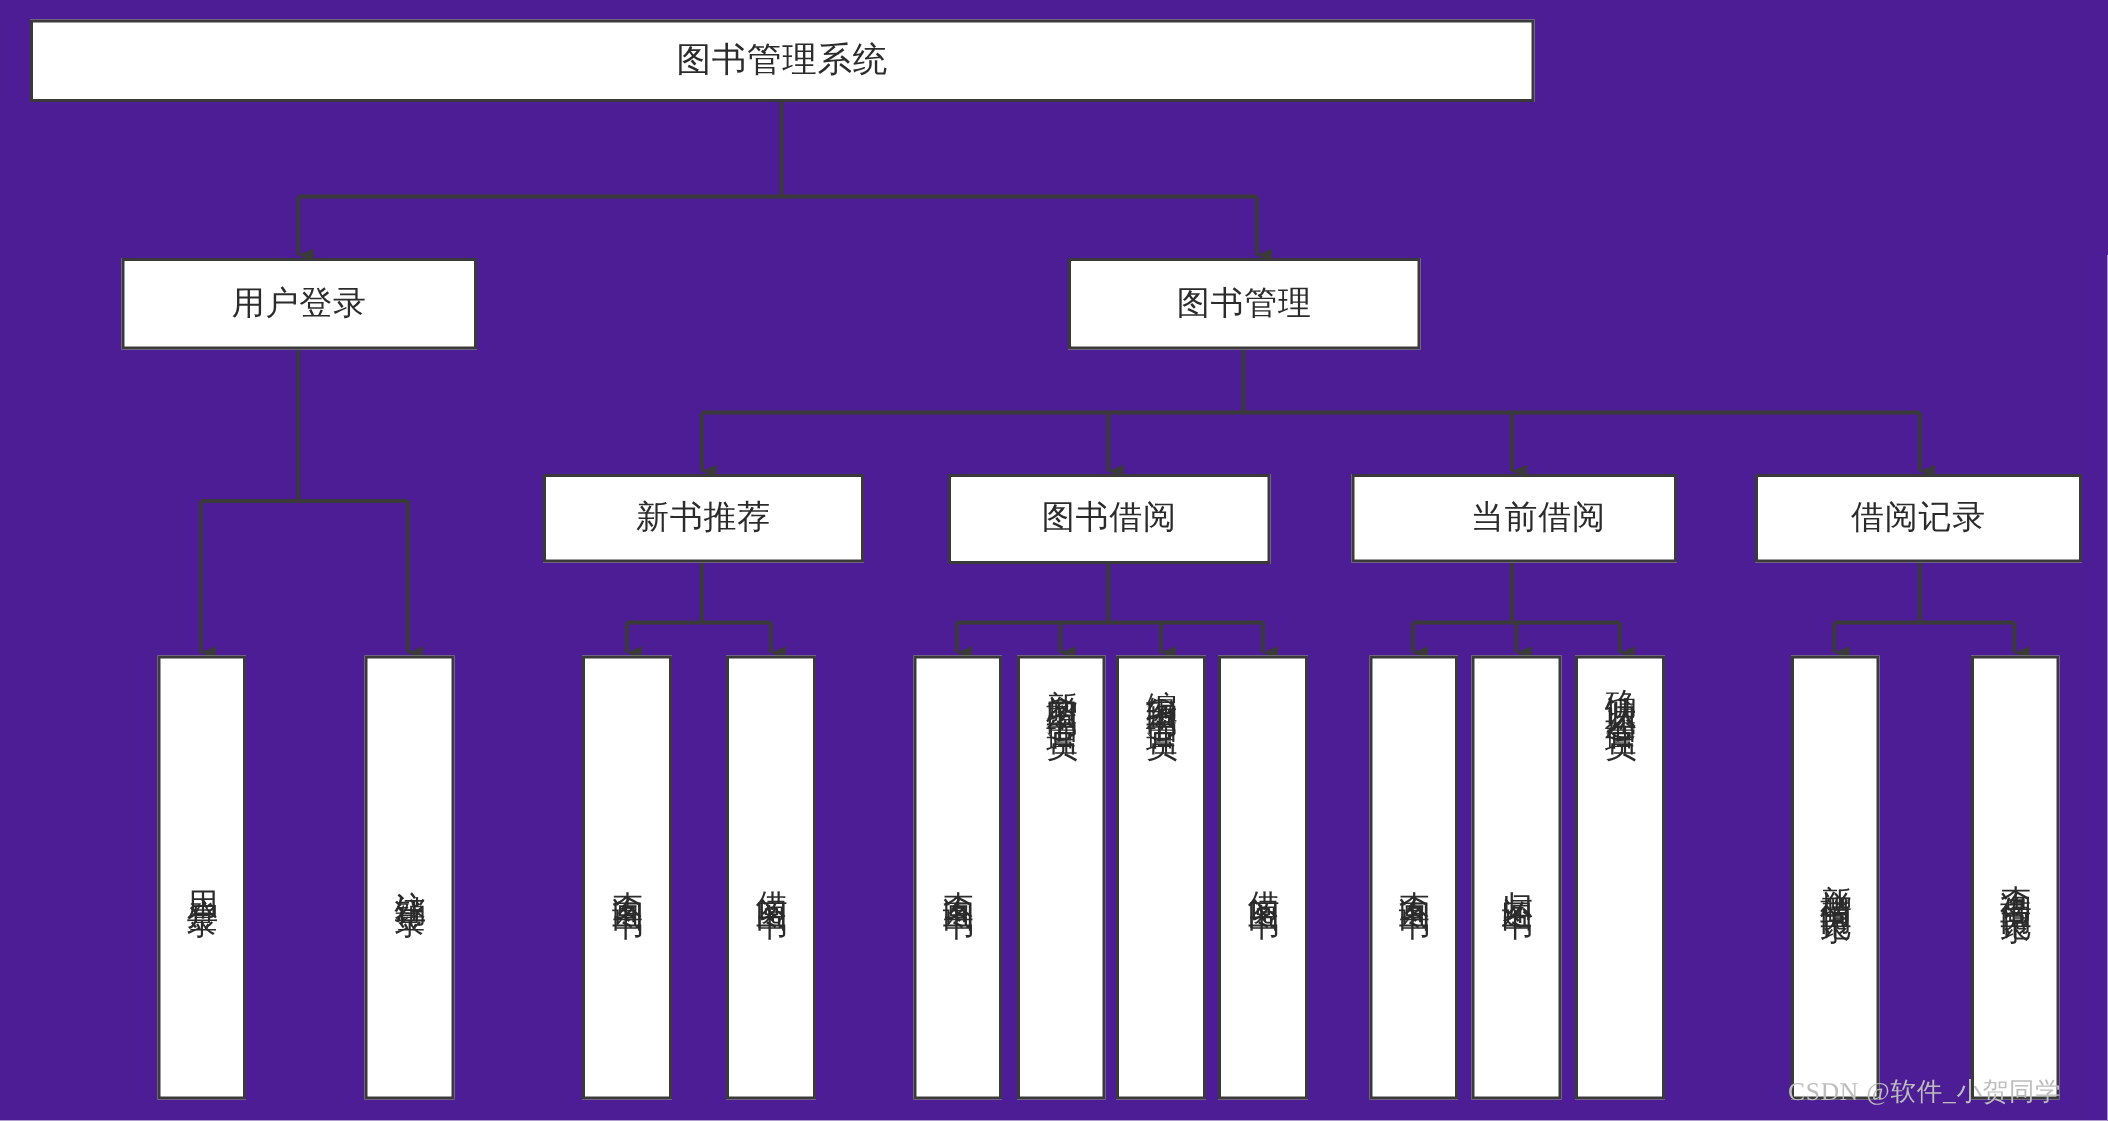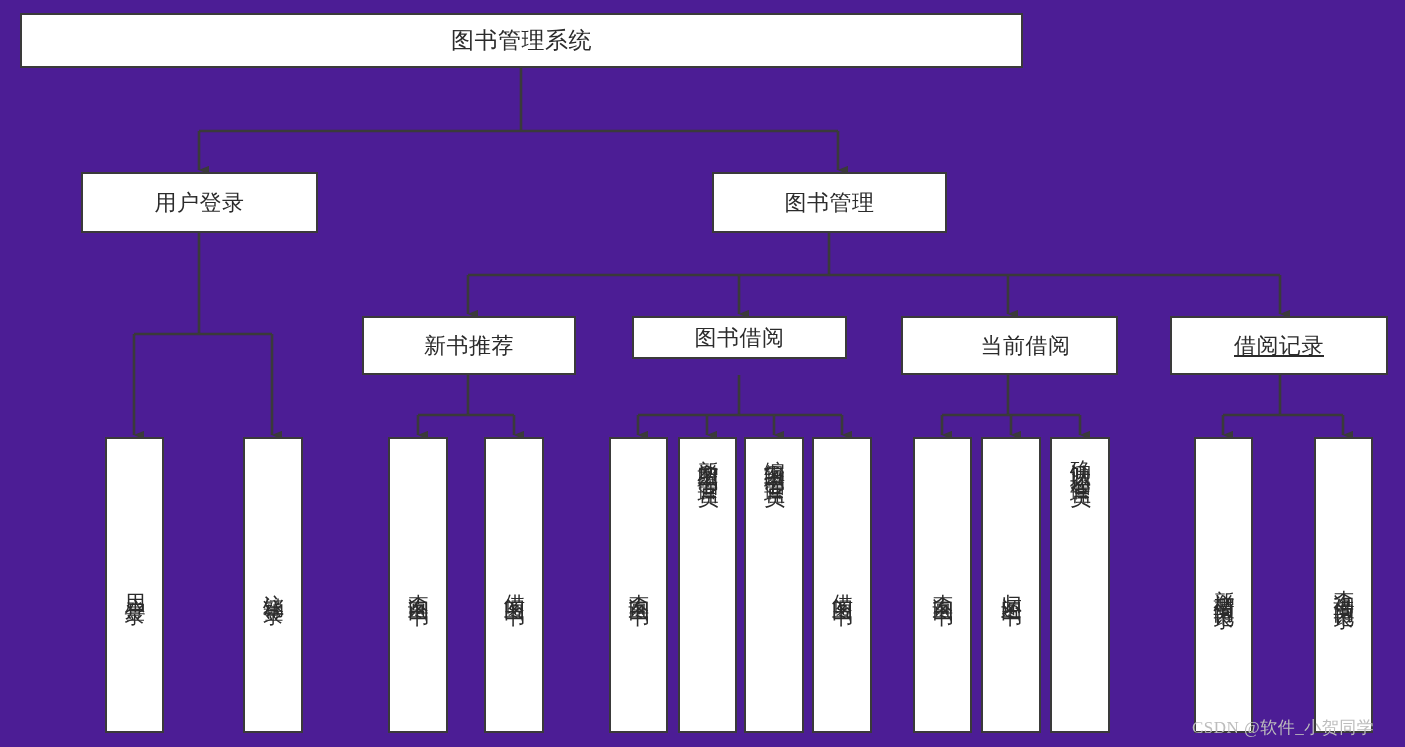--- a/index.html
+++ b/index.html
@@ -132,27 +132,27 @@
   <div class="node" style="left:81px; top:172px; width:237px; height:61px;">
     <span class="lbl">用户登录</span>
   </div>
   <div class="node" style="left:362px; top:316px; width:214px; height:59px;">
     <span class="lbl">新书推荐</span>
   </div>
 
   <div class="node" style="left:712px; top:172px; width:235px; height:61px;">
     <span class="lbl">图书管理</span>
   </div>
-  <div class="node" style="left:632px; top:316px; width:215px; height:43px;">
+  <div class="node" style="left:632px; top:316px; width:215px; height:60px;">
     <span class="lbl">图书借阅</span>
   </div>
   <div class="node" style="left:901px; top:316px; width:217px; height:59px;padding-left:32px;">
     <span class="lbl">当前借阅</span>
   </div>
-  <div class="node" style="left:1170px; top:316px; width:218px; height:59px;text-decoration:underline;">
+  <div class="node" style="left:1170px; top:316px; width:218px; height:59px;">
     <span class="lbl">借阅记录</span>
   </div>
 
   <div class="node vert midtext" style="left:105px; top:437px; width:59px; height:296px;">
     <span class="lbl">用户登录</span>
   </div>
   <div class="node vert midtext" style="left:243px; top:437px; width:60px; height:296px;">
     <span class="lbl">注销登录</span>
   </div>
   <div class="node vert midtext" style="left:388px; top:437px; width:60px; height:296px;">

